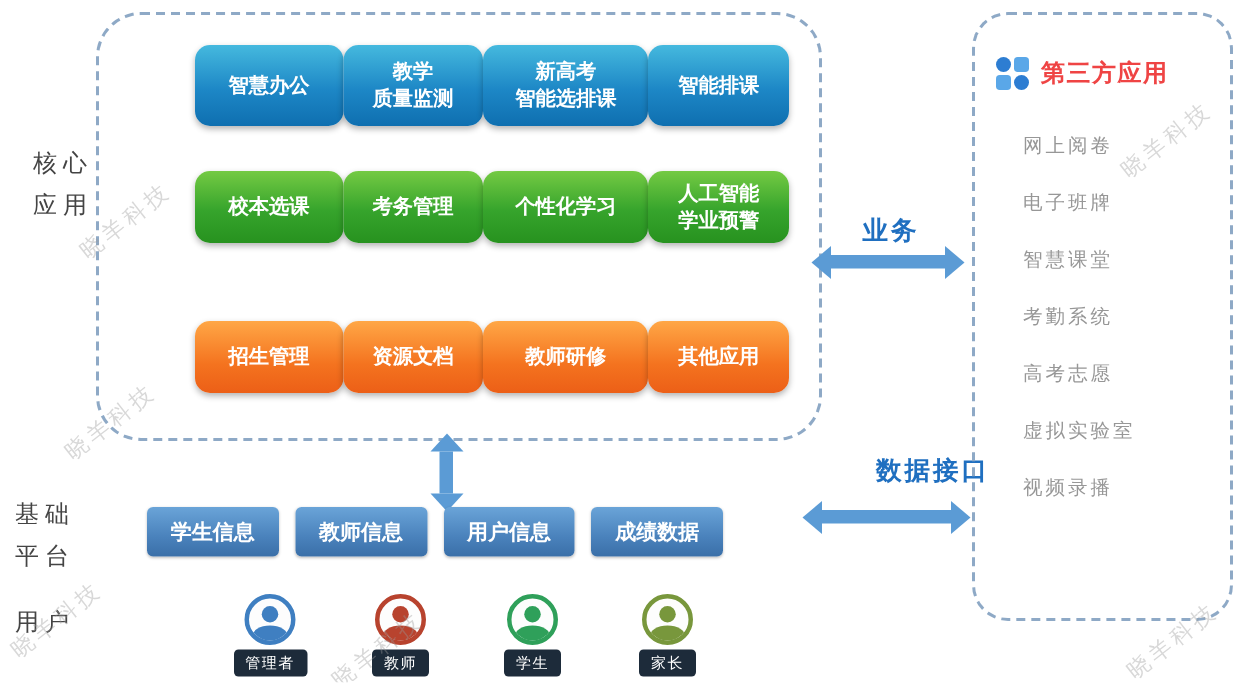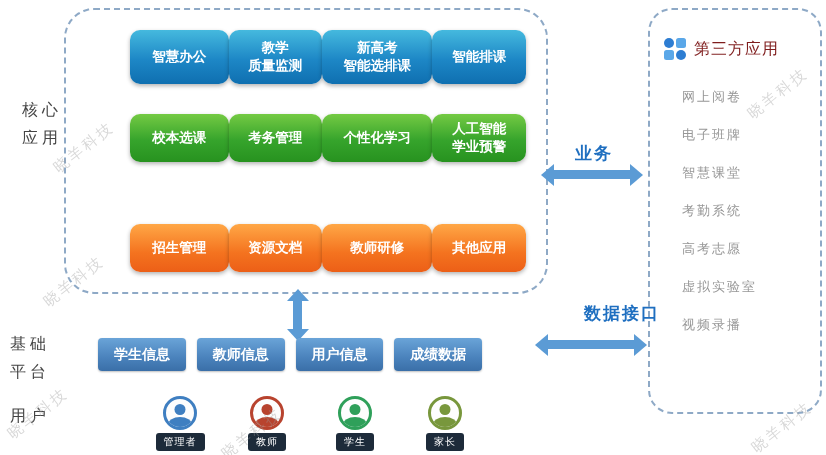--- a/index.html
+++ b/index.html
@@ -18,21 +18,21 @@
   
   .dashed-box{
     position:absolute;border:2px dashed #8ea9c6;background:transparent;
   }
   .core-box{left:64px;top:8px;width:480px;height:282px;border-radius:30px;}
   .tp-box{left:648px;top:8px;width:170px;height:402px;border-radius:24px;}
   
   .row{position:absolute;left:26px;right:20px;display:flex;justify-content:space-between;margin-left:38px;}
   .row1{top:20px;}
   .row2{top:104px;}
-  .row3{top:214px;}
+  .row3{top:204px;}
   .app-btn{
     display:flex;align-items:center;justify-content:center;text-align:center;
     color:#fff;font-weight:bold;font-size:13.5px;line-height:1.3;white-space:pre-line;
     border-radius:10px;box-shadow:0 2px 4px rgba(0,0,0,.3);
   }
   .row1 .app-btn{height:54px;}
   .row2 .app-btn,.row3 .app-btn{height:48px;}
   .w1{width:100px;} .w2{width:95px;} .w3{width:112px;} .w4{width:95px;}
   .btn-blue{background:linear-gradient(180deg,#45b9de 0%,#1d87c6 55%,#0f6fb0 100%);}
   .btn-green{background:linear-gradient(180deg,#74ca43 0%,#36a42c 55%,#27921f 100%);}
@@ -68,21 +68,21 @@
   }
   .conn-label{
     position:absolute;color:#1f6fc0;font-weight:bold;font-size:17px;
     letter-spacing:2px;text-align:center;
   }
   .lbl-business{left:556px;top:142px;width:76px;}
   .lbl-data{left:574px;top:302px;width:96px;}
   
   .tp-header{position:absolute;left:662px;top:36px;display:flex;align-items:center;gap:6px;}
   .tp-icon{width:26px;height:26px;flex:0 0 auto;}
-  .tp-title{font-size:16px;font-weight:normal;color:#7f1d1d;letter-spacing:1px;}
+  .tp-title{font-size:16px;font-weight:bold;color:#ef4444;letter-spacing:1px;}
   .tp-list{position:absolute;left:682px;top:78px;list-style:none;margin:0;padding:0;}
   .tp-item{
     font-size:13px;color:#979797;letter-spacing:2px;line-height:38px;height:38px;
   }
   
   .user{position:absolute;top:396px;width:60px;display:flex;flex-direction:column;align-items:center;}
   .u-pos0{left:150px;} .u-pos1{left:237px;} .u-pos2{left:325px;} .u-pos3{left:415px;}
   .avatar{
     width:34px;height:34px;border-radius:50%;border:3px solid currentColor;
     position:relative;overflow:hidden;background:#fdfdfd;box-sizing:border-box;

